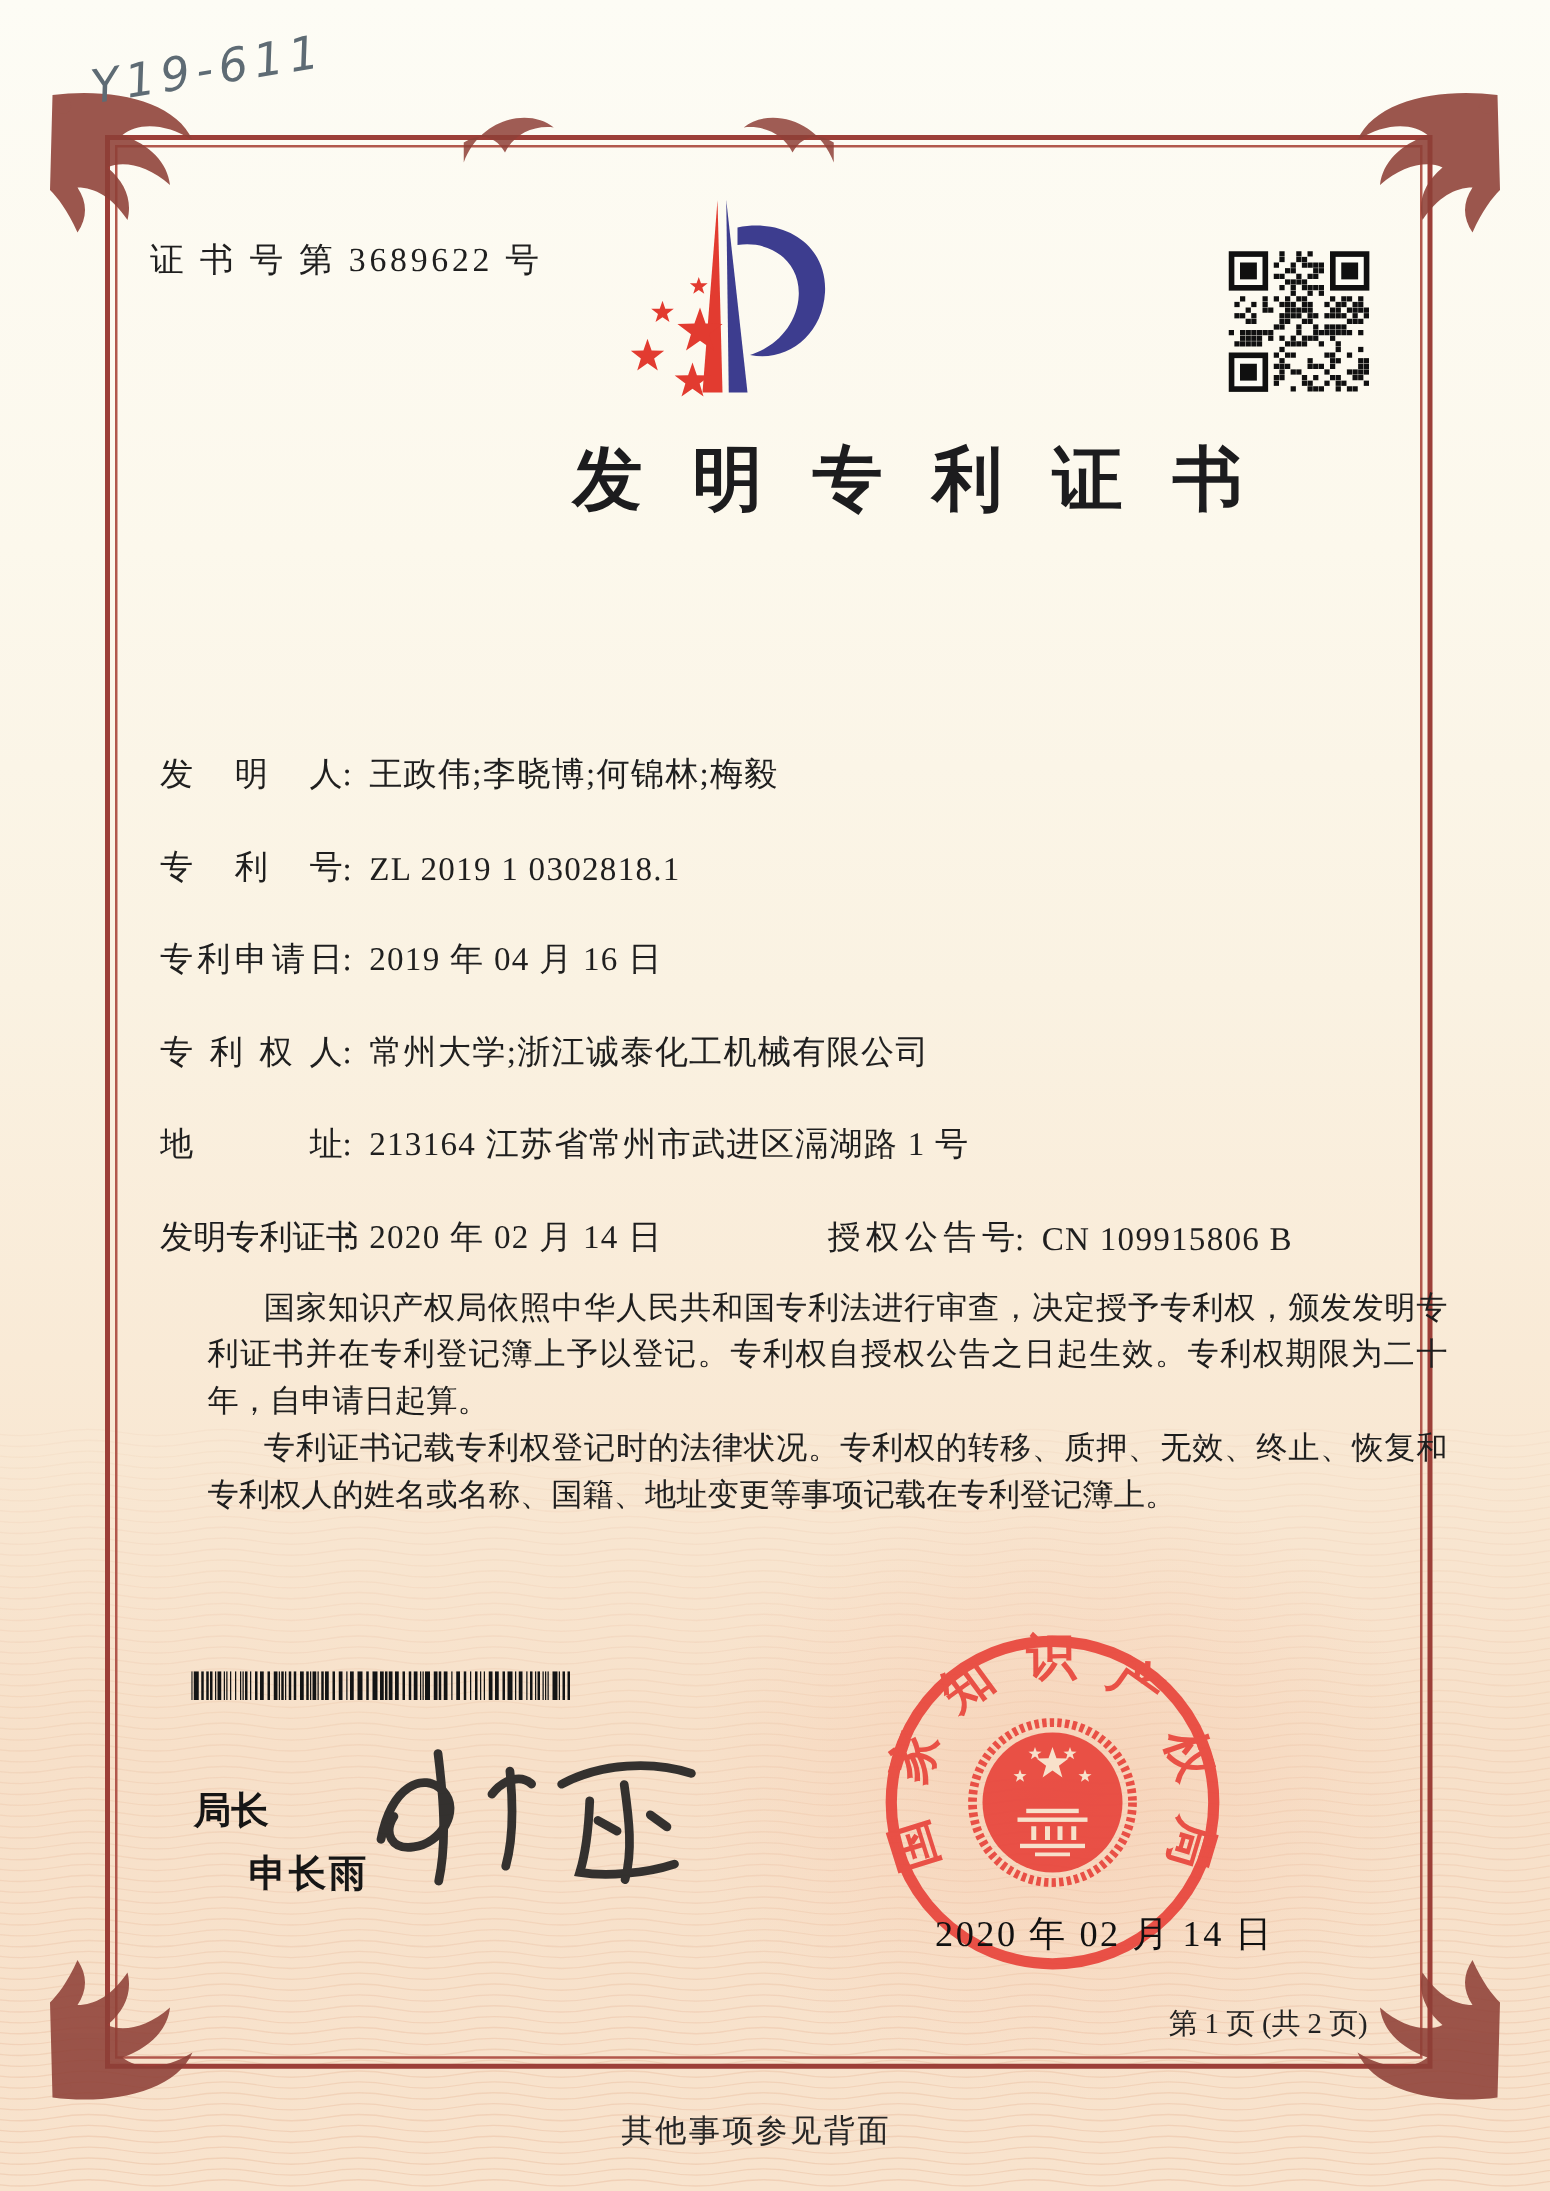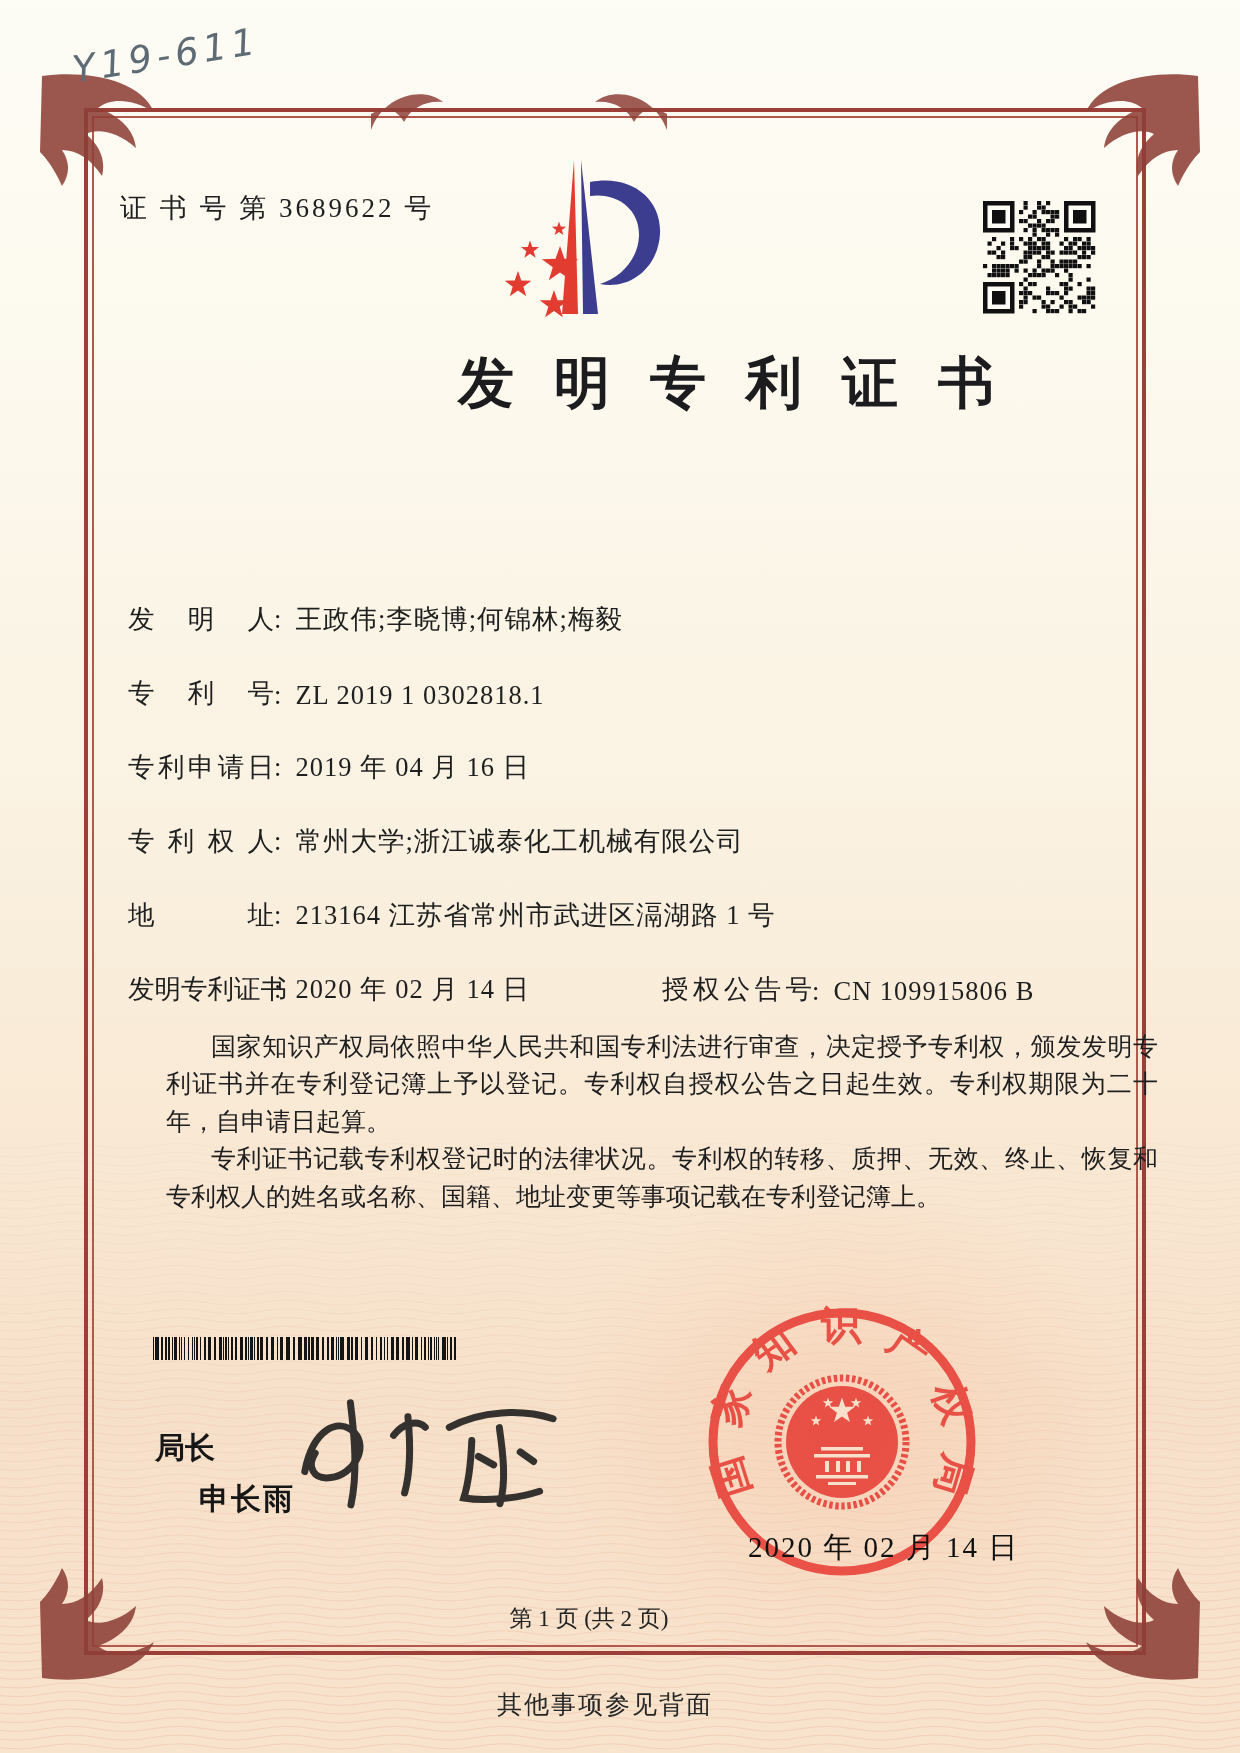--- a/index.html
+++ b/index.html
@@ -31,21 +31,21 @@
     text-align:justify;color:#1e1e1e;margin-left:38px;}
   .paras p{margin:0;text-indent:1.8em;}
   .barcode{position:absolute;left:153px;top:1337px;z-index:4;}
   .director{position:absolute;left:155px;top:1428px;z-index:4;font-family:"Liberation Sans","DejaVu Sans",sans-serif;
     font-weight:bold;font-size:30px;color:#161616;}
   .dname{position:absolute;left:155px;top:1479px;z-index:4;font-family:"Liberation Sans","DejaVu Sans",sans-serif;
     font-weight:bold;font-size:30px;color:#161616;letter-spacing:2px;margin-left:44px;}
   .sig{position:absolute;left:282px;top:1372px;z-index:5;transform:rotate(-2deg);}
   .seal{position:absolute;left:697px;top:1297px;z-index:4;}
   .sealdate{position:absolute;left:748px;top:1528px;z-index:5;font-size:29px;color:#111;letter-spacing:2px;white-space:nowrap;}
-  .pfoot{position:absolute;left:84px;top:1603px;width:1010px;z-index:4;text-align:center;font-size:23px;color:#222;}
+  .pfoot{position:absolute;left:84px;top:1603px;width:1010px;z-index:4;text-align:right;font-size:23px;color:#222;}
   .backnote{position:absolute;left:0;top:1688px;width:1210px;z-index:4;text-align:center;font-size:25px;color:#262626;letter-spacing:2px;}
 </style>
 </head>
 <body>
 
 <div id="page">
 
   <svg class="waves" id="waves" viewBox="0 0 1240 620">
       <path d="M-10 6.0 q 27 5 54 0 t 54 0 t 54 0 t 54 0 t 54 0 t 54 0 t 54 0 t 54 0 t 54 0 t 54 0 t 54 0 t 54 0 t 54 0 t 54 0 t 54 0 t 54 0 t 54 0 t 54 0 t 54 0 t 54 0 t 54 0 t 54 0 t 54 0 t 54 0 t 54 0" fill="none" stroke="#e5b293" stroke-width="1" opacity="0.10"></path>
       <path d="M-10 14.7 q 27 5 54 0 t 54 0 t 54 0 t 54 0 t 54 0 t 54 0 t 54 0 t 54 0 t 54 0 t 54 0 t 54 0 t 54 0 t 54 0 t 54 0 t 54 0 t 54 0 t 54 0 t 54 0 t 54 0 t 54 0 t 54 0 t 54 0 t 54 0 t 54 0 t 54 0" fill="none" stroke="#e5b293" stroke-width="1" opacity="0.10"></path>

